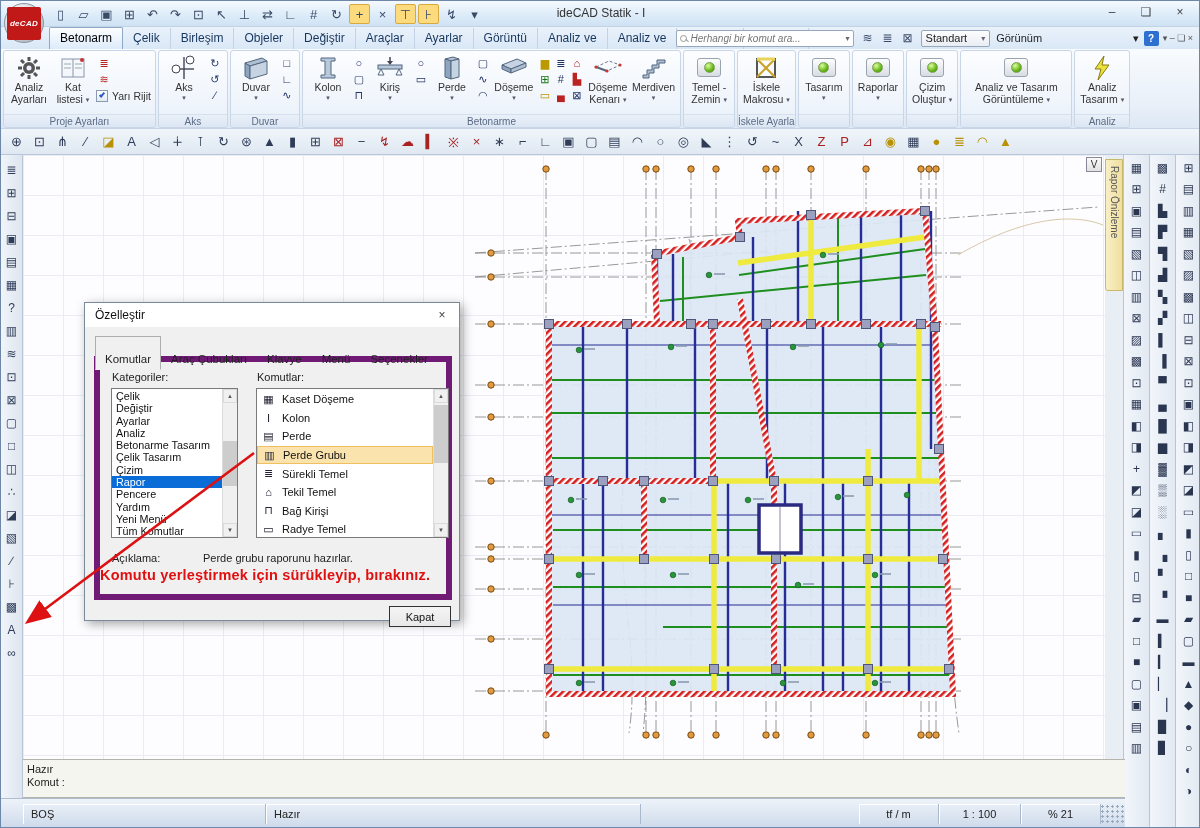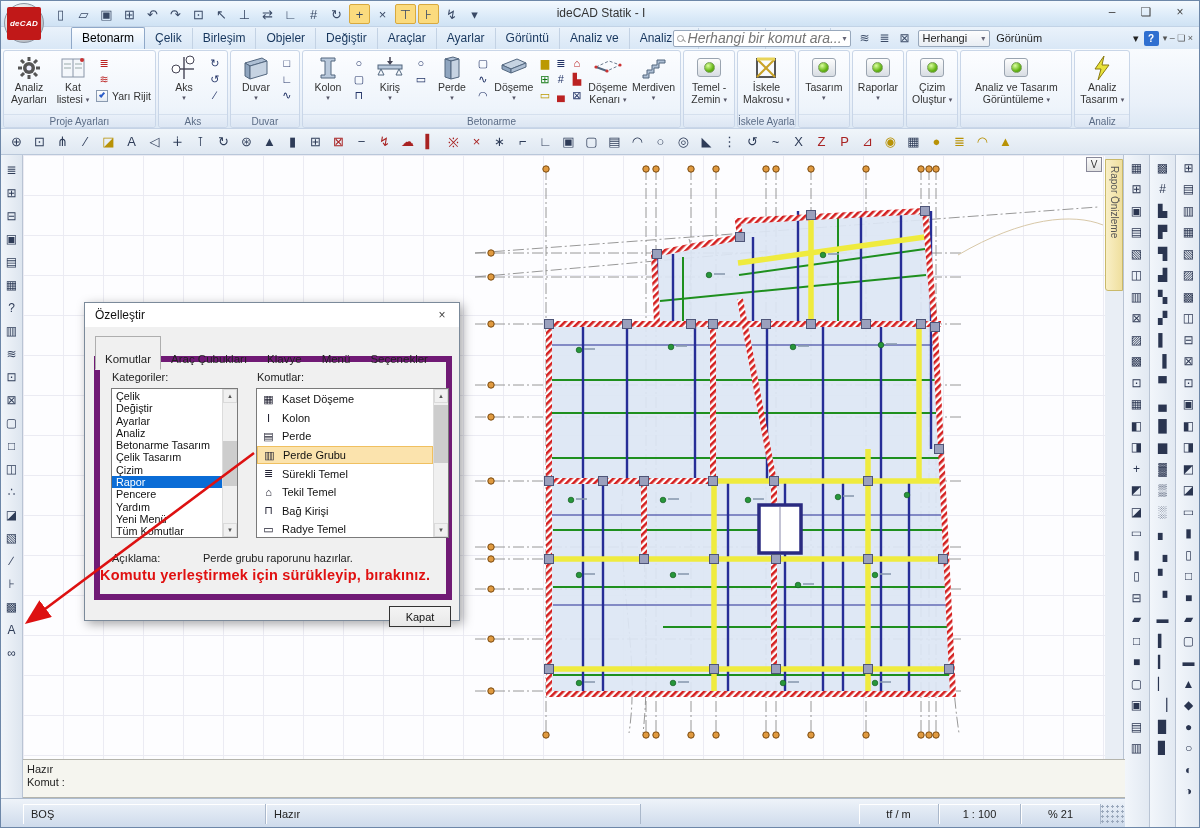--- a/index.html
+++ b/index.html
@@ -12,28 +12,28 @@
   .logo{position:absolute;left:3px;top:2px;width:40px;height:40px;border-radius:50%;background:radial-gradient(circle at 35% 30%,#ffffff,#d2d6db 55%,#9aa1aa);border:1px solid #8b95a2;z-index:40;display:flex;align-items:center;justify-content:center;}
   .logo b{background:#c11818;color:#fff;font-size:8px;padding:12px 3px;border-radius:2px;font-style:italic;letter-spacing:.3px;}
   .qat{position:absolute;left:48px;top:2px;display:flex;align-items:center;height:22px;}
   .qicon{width:21px;height:20px;display:flex;align-items:center;justify-content:center;font-size:13px;color:#3a4a66;border-radius:2px;margin:0 1px;}
   .qicon.toggled{background:#fbdb7e;border:1px solid #d8a93e;}
   .title-text{position:absolute;left:0;right:0;top:5px;text-align:center;font-size:12px;color:#333;pointer-events:none;}
   .winbtns{position:absolute;right:4px;top:0;display:flex;}
   .wbtn{width:34px;height:22px;display:flex;align-items:center;justify-content:center;font-size:12px;color:#444;}
 
   
-  .tabrow{position:absolute;left:0;top:26px;width:1200px;height:22px;background:linear-gradient(#eaf2fb,#d9e7f6);display:flex;align-items:flex-end;padding-left:70px;}
+  .tabrow{position:absolute;left:0;top:26px;width:1200px;height:22px;background:linear-gradient(#eaf2fb,#d9e7f6);display:flex;align-items:flex-end;padding-left:48px;}
   .tab{padding:3px 10px 4px;font-size:12px;color:#17365d;border-right:1px solid #c3d2e4;white-space:nowrap;}
   .tab.active{background:linear-gradient(#fdfeff,#dcebfa);border:1px solid #8fa8c8;border-bottom:none;border-radius:2px 2px 0 0;color:#000;}
   .tr-right{position:absolute;right:6px;top:2px;display:flex;align-items:center;height:18px;}
   .search{display:flex;align-items:center;width:178px;height:17px;background:#fff;border:1px solid #98a8bc;border-radius:2px;padding:0 3px;margin-right:4px;}
   .mag{width:7px;height:7px;border:1.4px solid #999;border-radius:50%;position:relative;display:inline-block;flex:none;}
   .mag:after{content:"";position:absolute;width:4px;height:1.4px;background:#999;transform:rotate(45deg);right:-3px;bottom:-1px;}
-  .search input{border:none;outline:none;flex:1;font-size:14px;font-style:italic;color:#888;margin-left:4px;width:100px;background:transparent;font-family:"Liberation Sans",sans-serif;}
+  .search input{border:none;outline:none;flex:1;font-size:10px;font-style:italic;color:#888;margin-left:4px;width:100px;background:transparent;font-family:"Liberation Sans",sans-serif;}
   .search .sdrop{font-size:8px;color:#667;}
   .tr-icon{width:20px;height:17px;display:flex;align-items:center;justify-content:center;font-size:12px;color:#3a4a66;}
   .combo{display:flex;align-items:center;height:17px;background:linear-gradient(#fdfdfd,#e8edf3);border:1px solid #98a8bc;border-radius:2px;font-size:11px;color:#222;padding:0 4px;margin:0 3px;}
   .combo .sdrop{font-size:8px;color:#667;margin-left:14px;}
   .gorunum{font-size:11px;color:#222;display:flex;align-items:center;margin:0 3px;gap:44px;}
   .help{width:15px;height:15px;background:#2f6fd0;color:#fff;font-size:10px;font-weight:bold;display:flex;align-items:center;justify-content:center;border-radius:2px;margin:0 2px;}
   .miniwin{font-size:9px;color:#555;margin:0 2px;}
 
   
   .ribbon{position:absolute;left:0;top:48px;width:1200px;height:80px;background:linear-gradient(#f8fbfe,#e9f0f9 70%,#dde8f4);border-bottom:1px solid #c5d3e6;display:flex;align-items:stretch;padding:1px 0 0 2px;}
@@ -165,21 +165,21 @@
     <div class="tr-right">
       <span class="search">
         <span class="mag"></span>
         <input placeholder="Herhangi bir komut ara..." style="">
         <span class="sdrop">▾</span>
       </span>
       <span class="tr-icon">≋</span>
       <span class="tr-icon">≣</span>
       <span class="tr-icon">⊠</span>
       <span class="combo">
-        <span>Herhangi</span>
+        <span>Standart</span>
         <span class="sdrop">▾</span>
       </span>
       <span class="gorunum">
         <span>Görünüm</span>&nbsp;<span class="sdrop">▾</span>
       </span>
       <span class="help">?</span>
       <span class="miniwin">▾ – ❏ ×</span>
     </div>
   </div>
 

